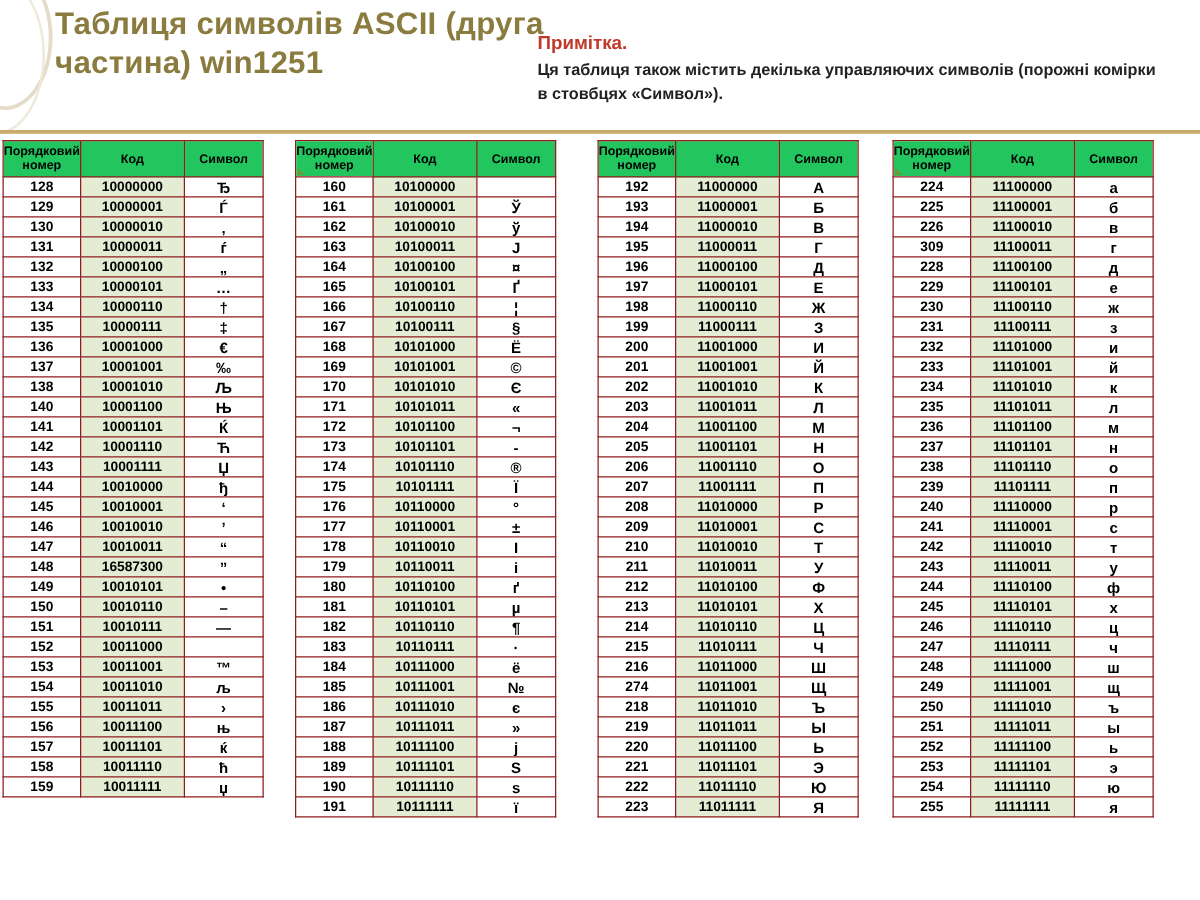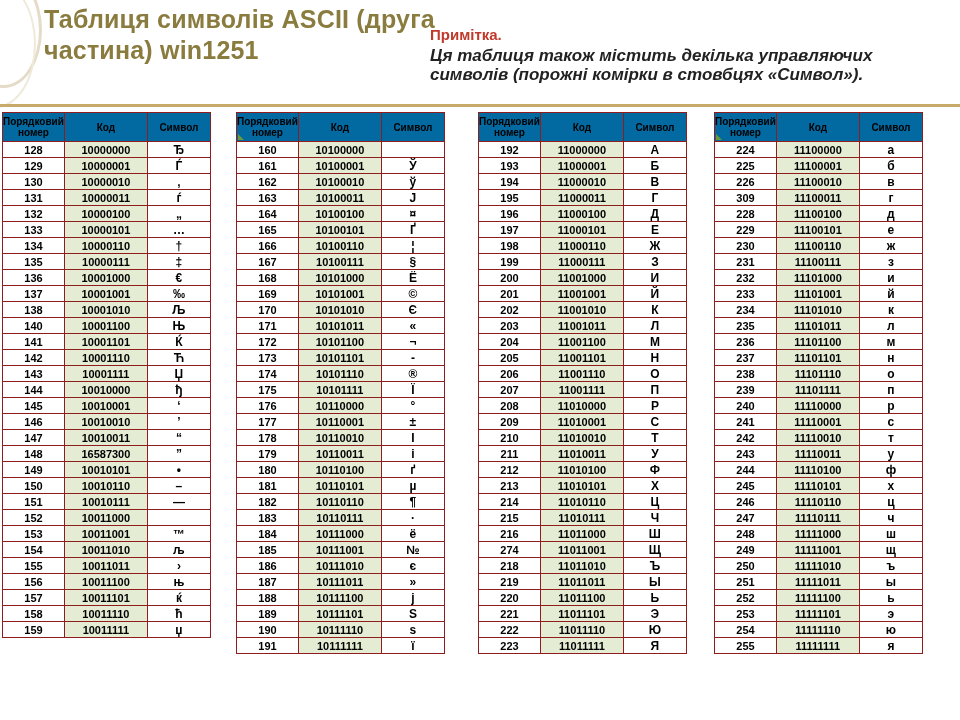--- a/index.html
+++ b/index.html
@@ -29,21 +29,21 @@
     font-size:25px;line-height:31px;font-weight:bold;
     letter-spacing:0.2px;
   }
   .note{
     position:absolute;left:430px;top:26px;width:506px;
   }
   .note-head{
     color:#c0392b;font-size:15px;font-weight:bold;margin-bottom:3px;
   }
   .note-body{
-    color:#222;font-size:17px;line-height:19px;font-weight:bold;font-style:italic;
+    color:#222;font-size:13px;line-height:19px;font-weight:bold;
   }
   .divider{
     position:absolute;left:0;top:104px;width:960px;height:3px;
     background:#c8ab6b;
   }
   .tables{
     position:absolute;left:0;top:112px;width:960px;
   }
   table.ascii{
     border-collapse:collapse;
@@ -52,21 +52,21 @@
   }
   table.ascii th,table.ascii td{
     border:1px solid #8f1d1d;
     text-align:center;
     height:15px;
     padding:0;
     font-weight:bold;
     color:#000;
   }
   table.ascii th{
-    background:#0369a1;
+    background:#22c55e;
     font-size:10px;
     line-height:11px;
     height:28px;
   }
   td.num{background:#ffffff;width:58px;}
   td.code{background:#e4ecd4;width:82px;}
   td.sym{background:#ffffff;width:62px;font-size:12px;}
   th.hnum{width:58px;}
   th.hcode{width:82px;}
   th.hsym{width:62px;margin-left:35px;}

